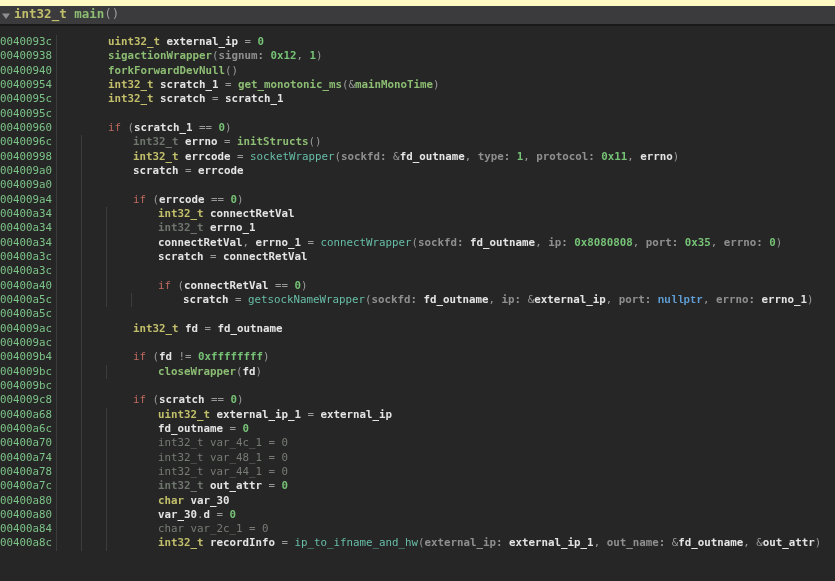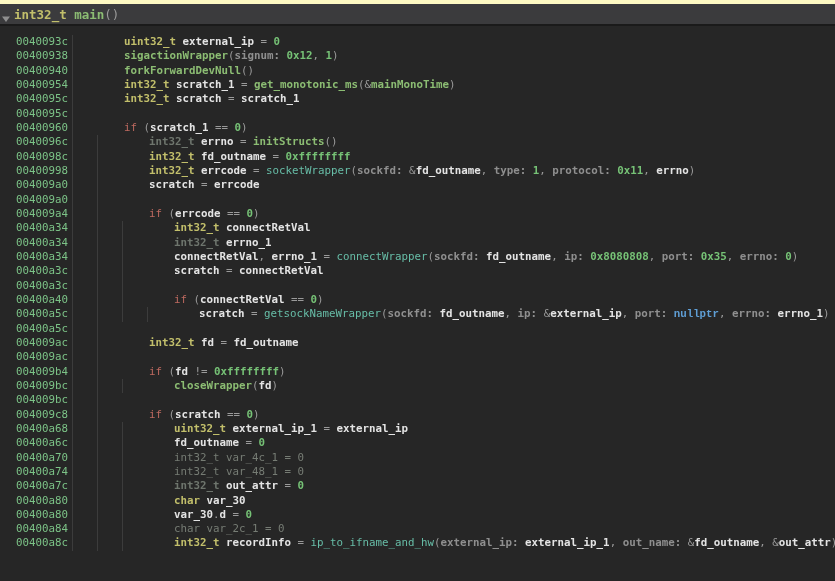--- a/index.html
+++ b/index.html
@@ -3,29 +3,29 @@
 <meta charset="utf-8">
 <style>
   html,body{margin:0;padding:0;}
   body{
     width:835px;height:581px;overflow:hidden;
     background:var(--c-bg,#262626);
     font-family:"DejaVu Sans Mono",monospace;
   }
   .header{
     height:26px;background:var(--c-header,#3b3b3d);
-    border-top:4px solid #fef9c3;border-bottom:2px solid #1a1a1a;
-    display:flex;align-items:center;padding-left:1px;box-sizing:border-box;
+    border-top:6px solid #fef9c3;border-bottom:2px solid #1a1a1a;
+    display:flex;align-items:flex-start;padding-left:1px;box-sizing:border-box;
   }
   .header .icon{width:10px;height:10px;margin-right:3px;flex:none;display:inline-block;}
   .sig{font-size:12.5px;font-weight:bold;white-space:pre;}
   .lines{padding-top:9px;}
   .row{height:14.33px;display:flex;align-items:stretch;white-space:pre;
        font-size:10.8px;line-height:14.33px;}
-  .addr{margin-left:16px;width:56px;flex:none;color:var(--c-addr);font-weight:normal;}
+  .addr{margin-left:0;width:56px;flex:none;color:var(--c-addr);font-weight:normal;}
   .guide{width:24px;flex:none;border-left:1px solid #3c3c3c;}
   .pad{width:27px;flex:none;}
   .code{flex:none;text-align:center;}
   .tk-type{color:var(--c-type);font-weight:bold;}
   .tk-dimtype{color:var(--c-dimtype);font-weight:bold;}
   .tk-var{color:var(--c-var);font-weight:bold;}
   .tk-func{color:var(--c-func);font-weight:bold;}
   .tk-xfunc{color:var(--c-xfunc);font-weight:normal;}
   .tk-num{color:var(--c-num);font-weight:bold;}
   .tk-kw{color:var(--c-kw);font-weight:normal;}
@@ -49,21 +49,20 @@
 
 <div class="lines">
     <div class="row"><span class="addr">0040093c</span><span class="guide"></span><span class="pad"></span><span class="code"><span class="tk-type">uint32_t</span><span class="tk-sp"> </span><span class="tk-var">external_ip</span><span class="tk-op"> = </span><span class="tk-num">0</span></span></div>
     <div class="row"><span class="addr">00400938</span><span class="guide"></span><span class="pad"></span><span class="code"><span class="tk-func">sigactionWrapper</span><span class="tk-op">(</span><span class="tk-arg">signum: </span><span class="tk-num">0x12</span><span class="tk-op">, </span><span class="tk-num">1</span><span class="tk-op">)</span></span></div>
     <div class="row"><span class="addr">00400940</span><span class="guide"></span><span class="pad"></span><span class="code"><span class="tk-func">forkForwardDevNull</span><span class="tk-op">()</span></span></div>
     <div class="row"><span class="addr">00400954</span><span class="guide"></span><span class="pad"></span><span class="code"><span class="tk-type">int32_t</span><span class="tk-sp"> </span><span class="tk-var">scratch_1</span><span class="tk-op"> = </span><span class="tk-func">get_monotonic_ms</span><span class="tk-op">(&amp;</span><span class="tk-func">mainMonoTime</span><span class="tk-op">)</span></span></div>
     <div class="row"><span class="addr">0040095c</span><span class="guide"></span><span class="pad"></span><span class="code"><span class="tk-type">int32_t</span><span class="tk-sp"> </span><span class="tk-var">scratch</span><span class="tk-op"> = </span><span class="tk-var">scratch_1</span></span></div>
     <div class="row"><span class="addr">0040095c</span><span class="guide"></span><span class="pad"></span><span class="code"></span></div>
     <div class="row"><span class="addr">00400960</span><span class="guide"></span><span class="pad"></span><span class="code"><span class="tk-kw">if</span><span class="tk-op"> (</span><span class="tk-var">scratch_1</span><span class="tk-op"> == </span><span class="tk-num">0</span><span class="tk-op">)</span></span></div>
     <div class="row"><span class="addr">0040096c</span><span class="guide"></span><span class="guide"></span><span class="pad"></span><span class="code"><span class="tk-dimtype">int32_t</span><span class="tk-sp"> </span><span class="tk-var">errno</span><span class="tk-op"> = </span><span class="tk-func">initStructs</span><span class="tk-op">()</span></span></div>
-    <div class="row"><span class="addr">0040098c</span><span class="guide"></span><span class="guide"></span><span class="pad"></span><span class="code"><span class="tk-type">int32_t</span><span class="tk-sp"> </span><span class="tk-var">fd_outname</span><span class="tk-op"> = </span><span class="tk-num">0xffffffff</span></span></div>
     <div class="row"><span class="addr">00400998</span><span class="guide"></span><span class="guide"></span><span class="pad"></span><span class="code"><span class="tk-type">int32_t</span><span class="tk-sp"> </span><span class="tk-var">errcode</span><span class="tk-op"> = </span><span class="tk-xfunc">socketWrapper</span><span class="tk-op">(</span><span class="tk-arg">sockfd: </span><span class="tk-op">&amp;</span><span class="tk-var">fd_outname</span><span class="tk-op">, </span><span class="tk-arg">type: </span><span class="tk-num">1</span><span class="tk-op">, </span><span class="tk-arg">protocol: </span><span class="tk-num">0x11</span><span class="tk-op">, </span><span class="tk-var">errno</span><span class="tk-op">)</span></span></div>
     <div class="row"><span class="addr">004009a0</span><span class="guide"></span><span class="guide"></span><span class="pad"></span><span class="code"><span class="tk-var">scratch</span><span class="tk-op"> = </span><span class="tk-var">errcode</span></span></div>
     <div class="row"><span class="addr">004009a0</span><span class="guide"></span><span class="guide"></span><span class="pad"></span><span class="code"></span></div>
     <div class="row"><span class="addr">004009a4</span><span class="guide"></span><span class="guide"></span><span class="pad"></span><span class="code"><span class="tk-kw">if</span><span class="tk-op"> (</span><span class="tk-var">errcode</span><span class="tk-op"> == </span><span class="tk-num">0</span><span class="tk-op">)</span></span></div>
     <div class="row"><span class="addr">00400a34</span><span class="guide"></span><span class="guide"></span><span class="guide"></span><span class="pad"></span><span class="code"><span class="tk-type">int32_t</span><span class="tk-sp"> </span><span class="tk-var">connectRetVal</span></span></div>
     <div class="row"><span class="addr">00400a34</span><span class="guide"></span><span class="guide"></span><span class="guide"></span><span class="pad"></span><span class="code"><span class="tk-dimtype">int32_t</span><span class="tk-sp"> </span><span class="tk-var">errno_1</span></span></div>
     <div class="row"><span class="addr">00400a34</span><span class="guide"></span><span class="guide"></span><span class="guide"></span><span class="pad"></span><span class="code"><span class="tk-var">connectRetVal</span><span class="tk-op">, </span><span class="tk-var">errno_1</span><span class="tk-op"> = </span><span class="tk-xfunc">connectWrapper</span><span class="tk-op">(</span><span class="tk-arg">sockfd: </span><span class="tk-var">fd_outname</span><span class="tk-op">, </span><span class="tk-arg">ip: </span><span class="tk-num">0x8080808</span><span class="tk-op">, </span><span class="tk-arg">port: </span><span class="tk-num">0x35</span><span class="tk-op">, </span><span class="tk-arg">errno: </span><span class="tk-num">0</span><span class="tk-op">)</span></span></div>
     <div class="row"><span class="addr">00400a3c</span><span class="guide"></span><span class="guide"></span><span class="guide"></span><span class="pad"></span><span class="code"><span class="tk-var">scratch</span><span class="tk-op"> = </span><span class="tk-var">connectRetVal</span></span></div>
     <div class="row"><span class="addr">00400a3c</span><span class="guide"></span><span class="guide"></span><span class="guide"></span><span class="pad"></span><span class="code"></span></div>
     <div class="row"><span class="addr">00400a40</span><span class="guide"></span><span class="guide"></span><span class="guide"></span><span class="pad"></span><span class="code"><span class="tk-kw">if</span><span class="tk-op"> (</span><span class="tk-var">connectRetVal</span><span class="tk-op"> == </span><span class="tk-num">0</span><span class="tk-op">)</span></span></div>
@@ -72,18 +71,19 @@
     <div class="row"><span class="addr">004009ac</span><span class="guide"></span><span class="guide"></span><span class="pad"></span><span class="code"><span class="tk-type">int32_t</span><span class="tk-sp"> </span><span class="tk-var">fd</span><span class="tk-op"> = </span><span class="tk-var">fd_outname</span></span></div>
     <div class="row"><span class="addr">004009ac</span><span class="guide"></span><span class="guide"></span><span class="pad"></span><span class="code"></span></div>
     <div class="row"><span class="addr">004009b4</span><span class="guide"></span><span class="guide"></span><span class="pad"></span><span class="code"><span class="tk-kw">if</span><span class="tk-op"> (</span><span class="tk-var">fd</span><span class="tk-op"> != </span><span class="tk-num">0xffffffff</span><span class="tk-op">)</span></span></div>
     <div class="row"><span class="addr">004009bc</span><span class="guide"></span><span class="guide"></span><span class="guide"></span><span class="pad"></span><span class="code"><span class="tk-func">closeWrapper</span><span class="tk-op">(</span><span class="tk-var">fd</span><span class="tk-op">)</span></span></div>
     <div class="row"><span class="addr">004009bc</span><span class="guide"></span><span class="guide"></span><span class="pad"></span><span class="code"></span></div>
     <div class="row"><span class="addr">004009c8</span><span class="guide"></span><span class="guide"></span><span class="pad"></span><span class="code"><span class="tk-kw">if</span><span class="tk-op"> (</span><span class="tk-var">scratch</span><span class="tk-op"> == </span><span class="tk-num">0</span><span class="tk-op">)</span></span></div>
     <div class="row"><span class="addr">00400a68</span><span class="guide"></span><span class="guide"></span><span class="guide"></span><span class="pad"></span><span class="code"><span class="tk-type">uint32_t</span><span class="tk-sp"> </span><span class="tk-var">external_ip_1</span><span class="tk-op"> = </span><span class="tk-var">external_ip</span></span></div>
     <div class="row"><span class="addr">00400a6c</span><span class="guide"></span><span class="guide"></span><span class="guide"></span><span class="pad"></span><span class="code"><span class="tk-var">fd_outname</span><span class="tk-op"> = </span><span class="tk-num">0</span></span></div>
     <div class="row"><span class="addr">00400a70</span><span class="guide"></span><span class="guide"></span><span class="guide"></span><span class="pad"></span><span class="code"><span class="tk-dim">int32_t var_4c_1 = 0</span></span></div>
     <div class="row"><span class="addr">00400a74</span><span class="guide"></span><span class="guide"></span><span class="guide"></span><span class="pad"></span><span class="code"><span class="tk-dim">int32_t var_48_1 = 0</span></span></div>
+    <div class="row"><span class="addr">00400a78</span><span class="guide"></span><span class="guide"></span><span class="guide"></span><span class="pad"></span><span class="code"><span class="tk-dim">int32_t var_44_1 = 0</span></span></div>
     <div class="row"><span class="addr">00400a7c</span><span class="guide"></span><span class="guide"></span><span class="guide"></span><span class="pad"></span><span class="code"><span class="tk-dimtype">int32_t</span><span class="tk-sp"> </span><span class="tk-var">out_attr</span><span class="tk-op"> = </span><span class="tk-num">0</span></span></div>
     <div class="row"><span class="addr">00400a80</span><span class="guide"></span><span class="guide"></span><span class="guide"></span><span class="pad"></span><span class="code"><span class="tk-type">char</span><span class="tk-sp"> </span><span class="tk-var">var_30</span></span></div>
     <div class="row"><span class="addr">00400a80</span><span class="guide"></span><span class="guide"></span><span class="guide"></span><span class="pad"></span><span class="code"><span class="tk-var">var_30</span><span class="tk-op">.</span><span class="tk-var">d</span><span class="tk-op"> = </span><span class="tk-num">0</span></span></div>
     <div class="row"><span class="addr">00400a84</span><span class="guide"></span><span class="guide"></span><span class="guide"></span><span class="pad"></span><span class="code"><span class="tk-dim">char var_2c_1 = 0</span></span></div>
     <div class="row"><span class="addr">00400a8c</span><span class="guide"></span><span class="guide"></span><span class="guide"></span><span class="pad"></span><span class="code"><span class="tk-type">int32_t</span><span class="tk-sp"> </span><span class="tk-var">recordInfo</span><span class="tk-op"> = </span><span class="tk-xfunc">ip_to_ifname_and_hw</span><span class="tk-op">(</span><span class="tk-arg">external_ip: </span><span class="tk-var">external_ip_1</span><span class="tk-op">, </span><span class="tk-arg">out_name: </span><span class="tk-op">&amp;</span><span class="tk-var">fd_outname</span><span class="tk-op">, </span><span class="tk-op">&amp;</span><span class="tk-var">out_attr</span><span class="tk-op">)</span></span></div>
   </div>
 
 </body></html>

